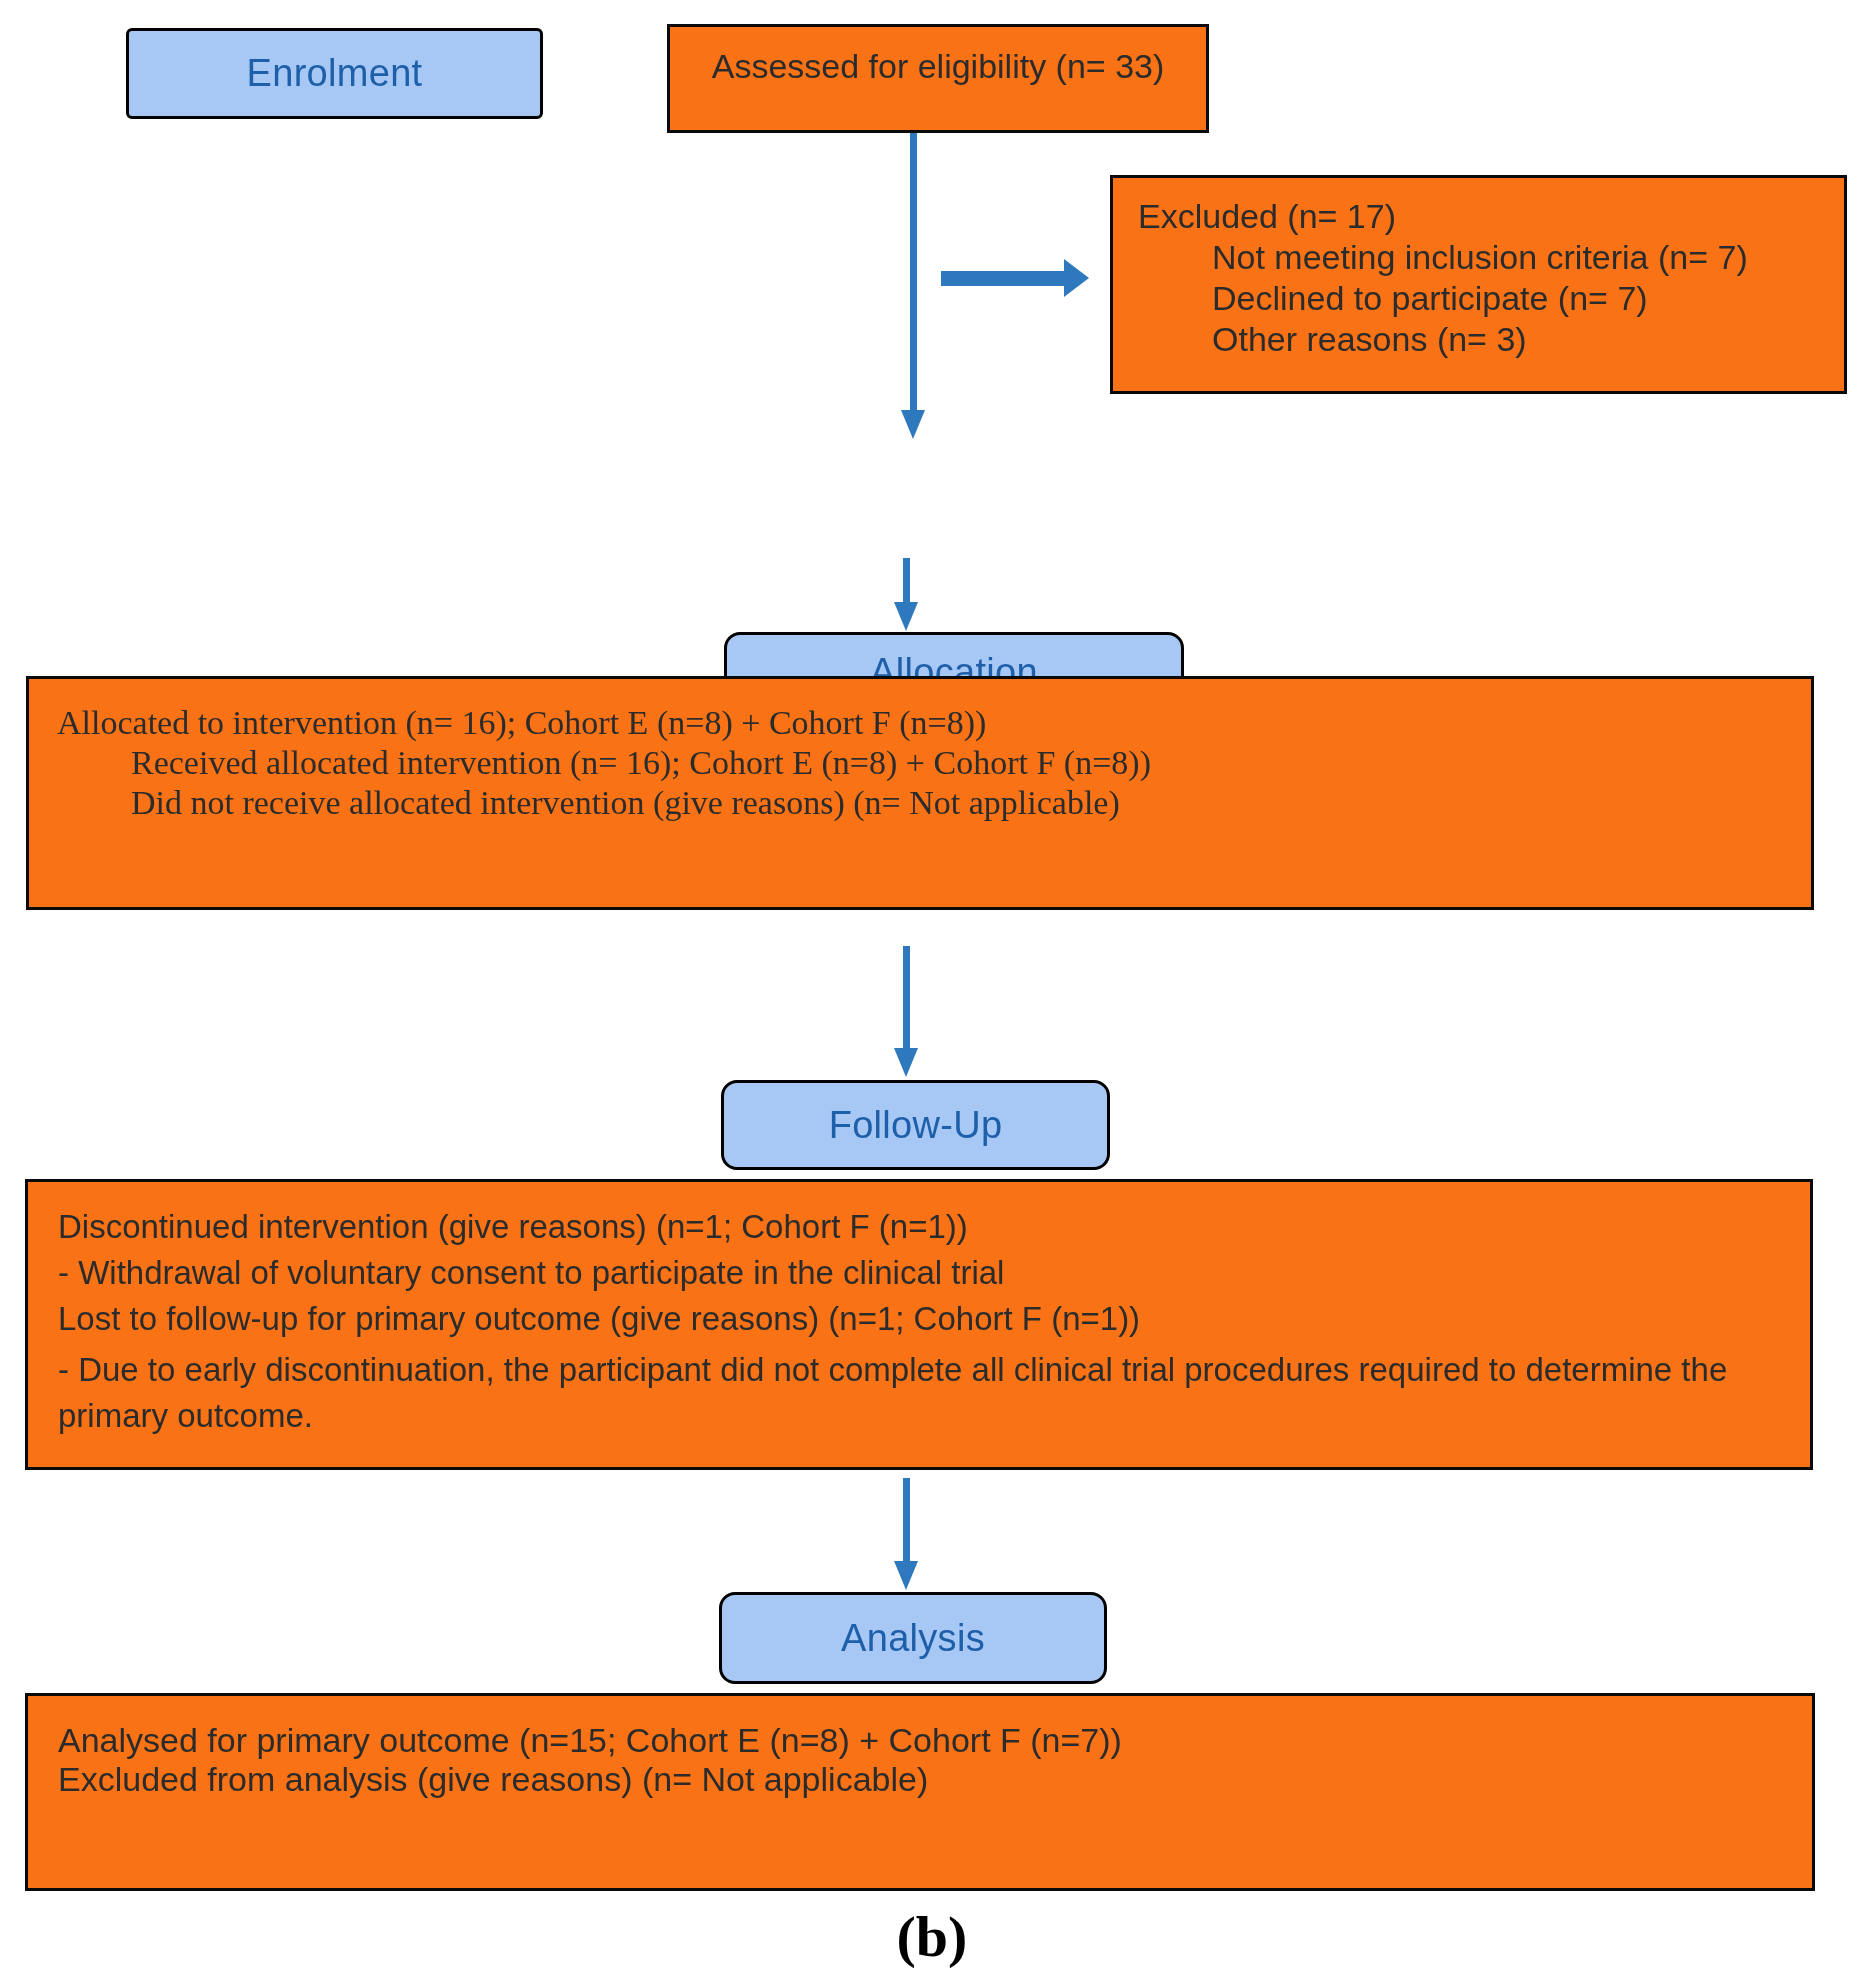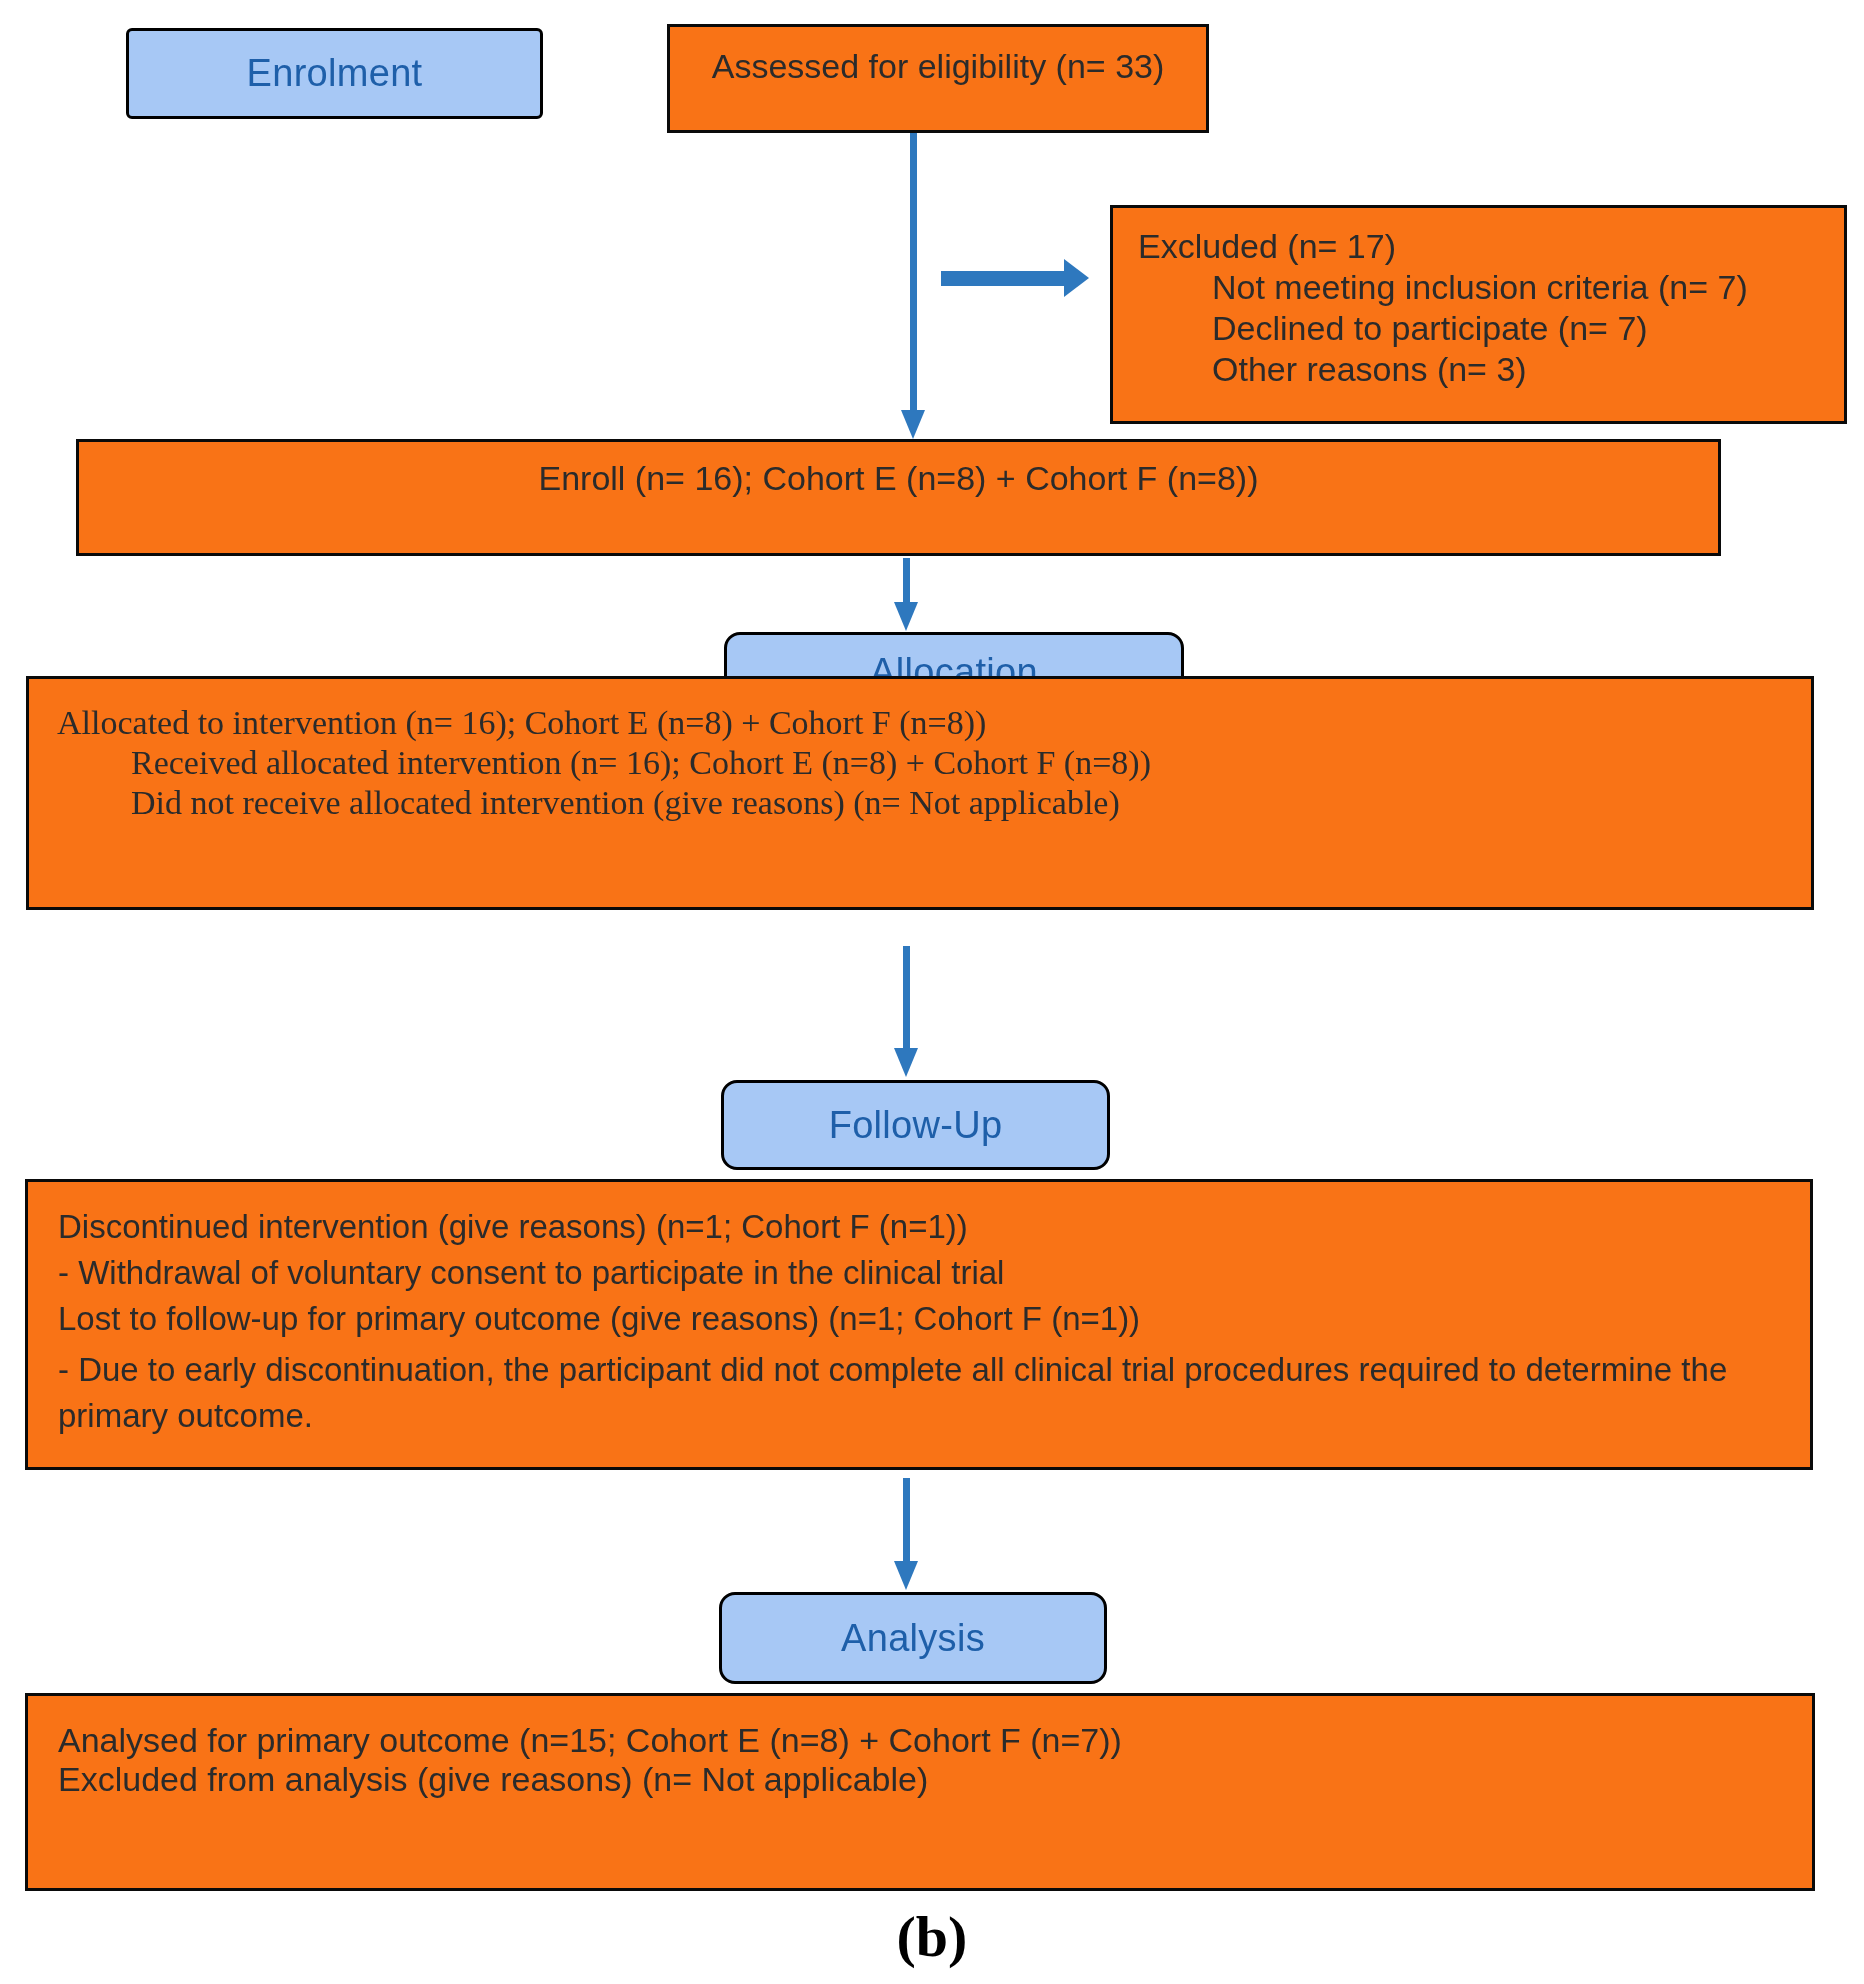--- a/index.html
+++ b/index.html
@@ -42,21 +42,21 @@
   .indent { margin-left: 74px !important; }
   
   #assessed-box {
     display: flex; align-items: center; justify-content: center;
     text-align: center; padding-bottom: 24px;
   }
   #enroll-box {
     display: flex; align-items: center; justify-content: center;
     text-align: center; padding-bottom: 39px;
   }
-  #excluded-box { padding: 18.4px 20px 0 25px; margin-top: 30px; }
+  #excluded-box { padding: 18.4px 20px 0 25px; }
   #allocation-details-box { padding: 24px 26px 0 28px; line-height: 40px; }
   #followup-details-box { padding: 22px 20px 0 30px; font-size: 33px; line-height: 46px; }
   #followup-details-box p.gap-before { margin-top: 5.3px; }
   #analysis-details-box { padding: 25px 26px 0 30px; line-height: 39px; }
   
   .v-shaft { position: absolute; width: 6.6px; background: #2E78BE; }
   .v-head {
     position: absolute; width: 0; height: 0;
     border-left: 12.5px solid transparent;
     border-right: 12.5px solid transparent;
@@ -99,23 +99,20 @@
   <div class="h-shaft" style="left:941px; top:271px; width:125px;"></div>
   <div class="h-head" style="left:1064px; top:259px;"></div>
 
   <div class="detail-box" id="excluded-box" style="left:1110px; top:175px; width:737px; height:219px;">
     <p>Excluded (n= 17)</p>
     <p class="indent">Not meeting inclusion criteria (n= 7)</p>
     <p class="indent">Declined to participate (n= 7)</p>
     <p class="indent">Other reasons (n= 3)</p>
   </div>
 
-  <div class="detail-box" id="enroll-box" style="left:76px; top:439px; width:1645px; height:117px;">
-    <span>Enroll (n= 16); Cohort E (n=8) + Cohort F (n=8))</span>
-  </div>
 
   <div class="v-shaft" style="left:903px; top:558px; height:46px;"></div>
   <div class="v-head" style="left:894px; top:602px;"></div>
 
   <div class="stage-box" id="allocation-box" style="left:724px; top:632px; width:460px; height:81px;">
     <span class="stage-label">Allocation</span>
   </div>
 
   <div class="detail-box" id="allocation-details-box" style="left:26px; top:676px; width:1788px; height:234px;font-family:Liberation Serif, serif;">
     <p>Allocated to intervention (n= 16); Cohort E (n=8) + Cohort F (n=8))</p>

